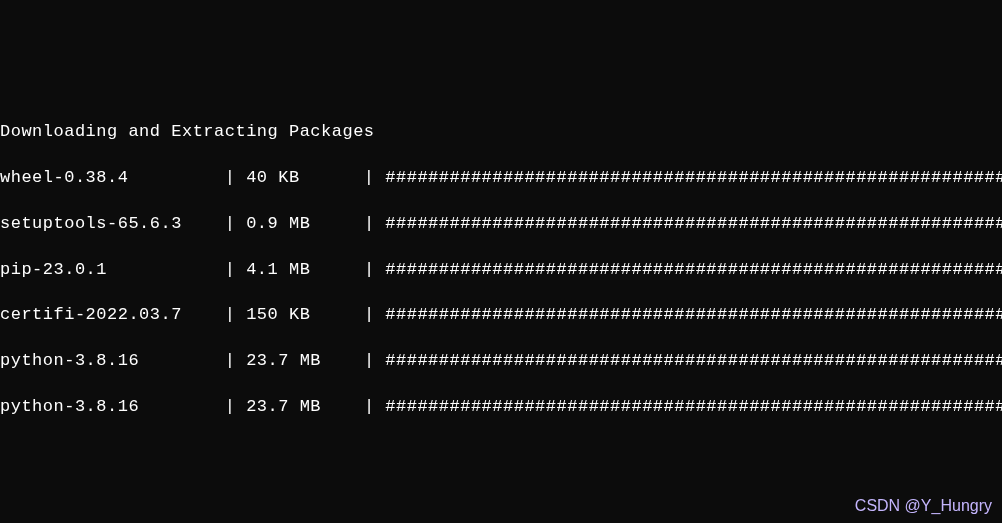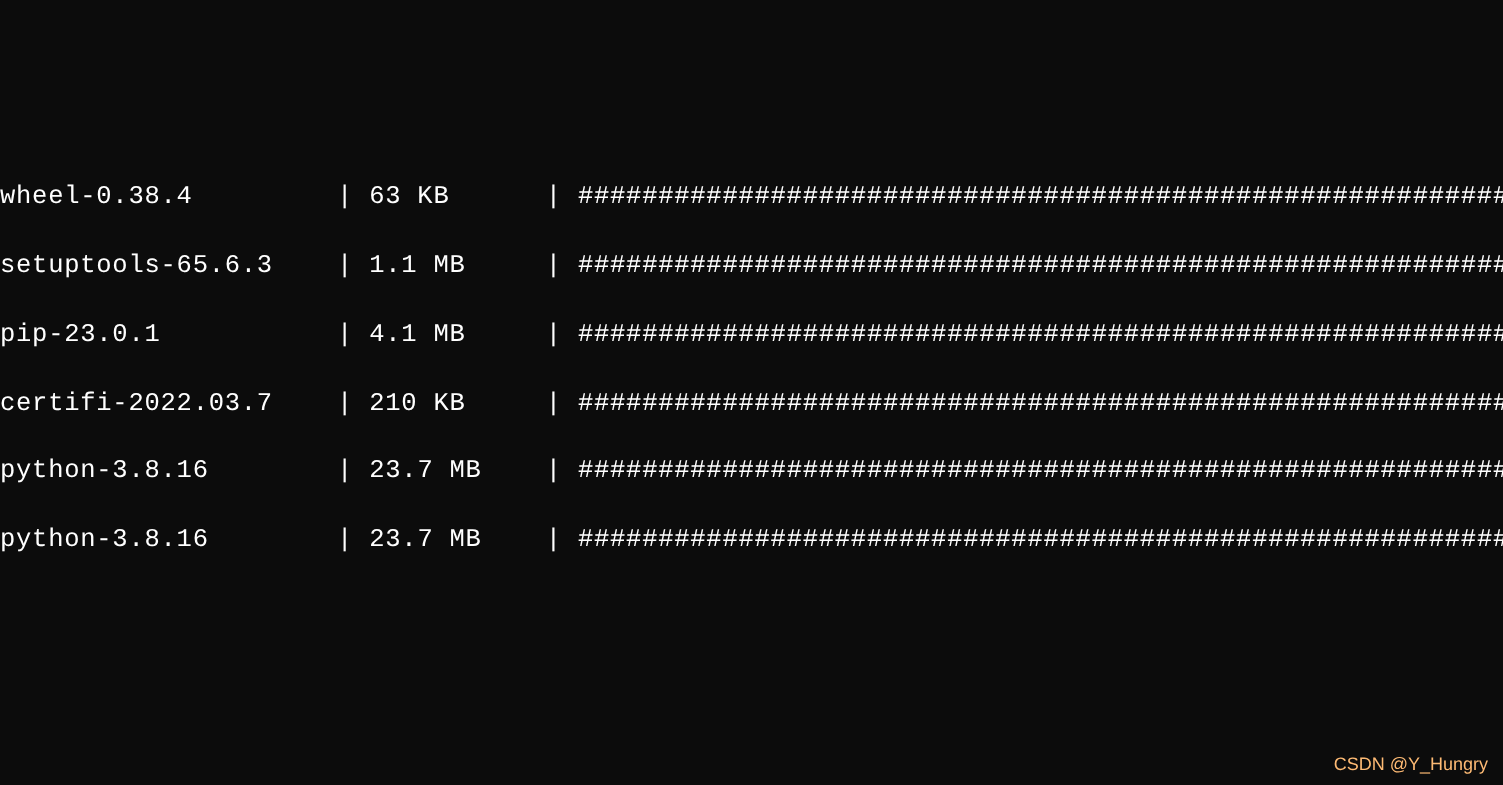--- a/index.html
+++ b/index.html
@@ -26,35 +26,36 @@
     .line {
       display: block;
       height: 23px;
       overflow: hidden;
     }
     .watermark {
       position: absolute;
       bottom: 6px;
       right: 10px;
       font-family: Arial, sans-serif;
-      font-size: 12px;
-      color: #fdba74;
+      font-size: 16px;
+      color: #c4b5fd;
       letter-spacing: 0;
     }
   </style>
 </head>
 <body>
 
 
 
 <div class="terminal">
-<span class="line"><span>wheel-0.38.4</span>         | <span>63 KB</span>      | <span>###############################################################</span></span>
-<span class="line"><span>setuptools-65.6.3</span>    | <span>1.1 MB</span>     | <span>###############################################################</span></span>
+<span class="line">Downloading and Extracting Packages</span>
+<span class="line"><span>wheel-0.38.4</span>         | <span>40 KB</span>      | <span>###############################################################</span></span>
+<span class="line"><span>setuptools-65.6.3</span>    | <span>0.9 MB</span>     | <span>###############################################################</span></span>
 <span class="line"><span>pip-23.0.1</span>           | <span>4.1 MB</span>     | <span>###############################################################</span></span>
-<span class="line"><span>certifi-2022.03.7</span>    | <span>210 KB</span>     | <span>###############################################################</span></span>
+<span class="line"><span>certifi-2022.03.7</span>    | <span>150 KB</span>     | <span>###############################################################</span></span>
 <span class="line"><span>python-3.8.16</span>        | <span>23.7 MB</span>    | <span>###############################################################</span></span>
 <span class="line"><span>python-3.8.16</span>        | <span>23.7 MB</span>    | <span>###############################################################</span></span>
 <span class="line"> </span>
 
 
 
 
 
 
 

